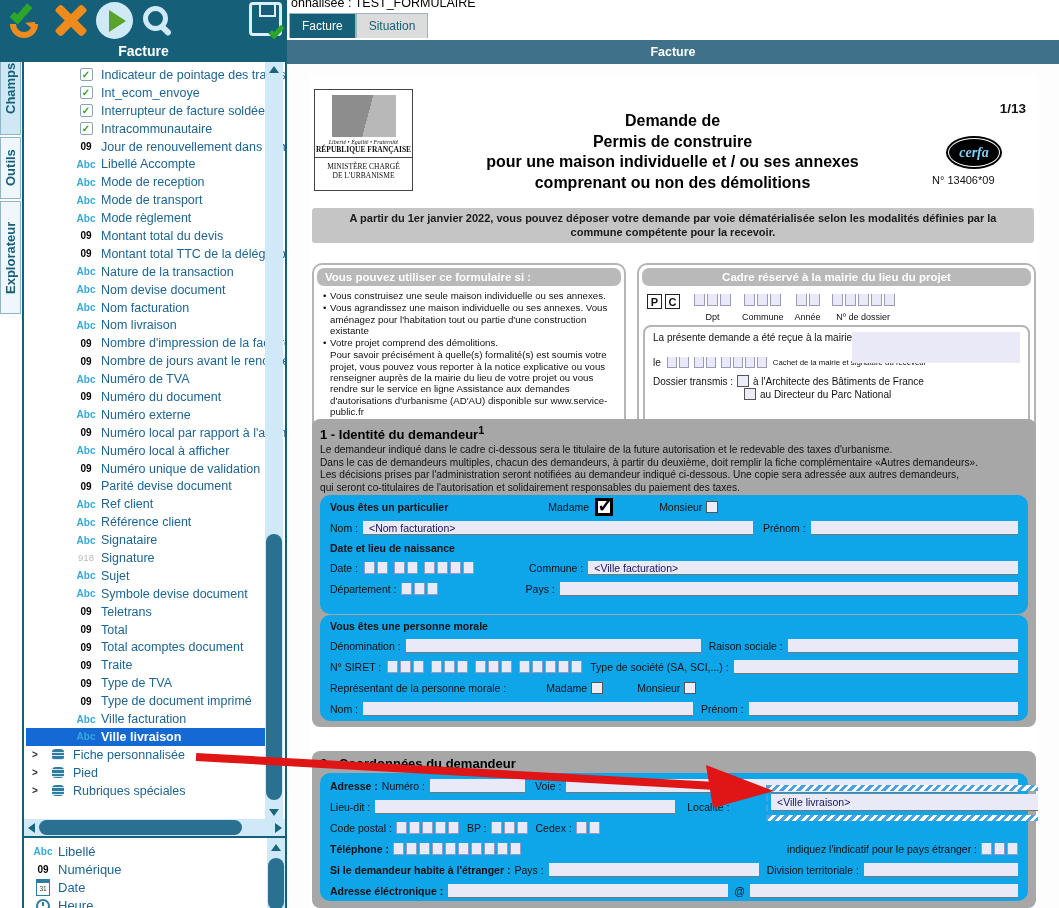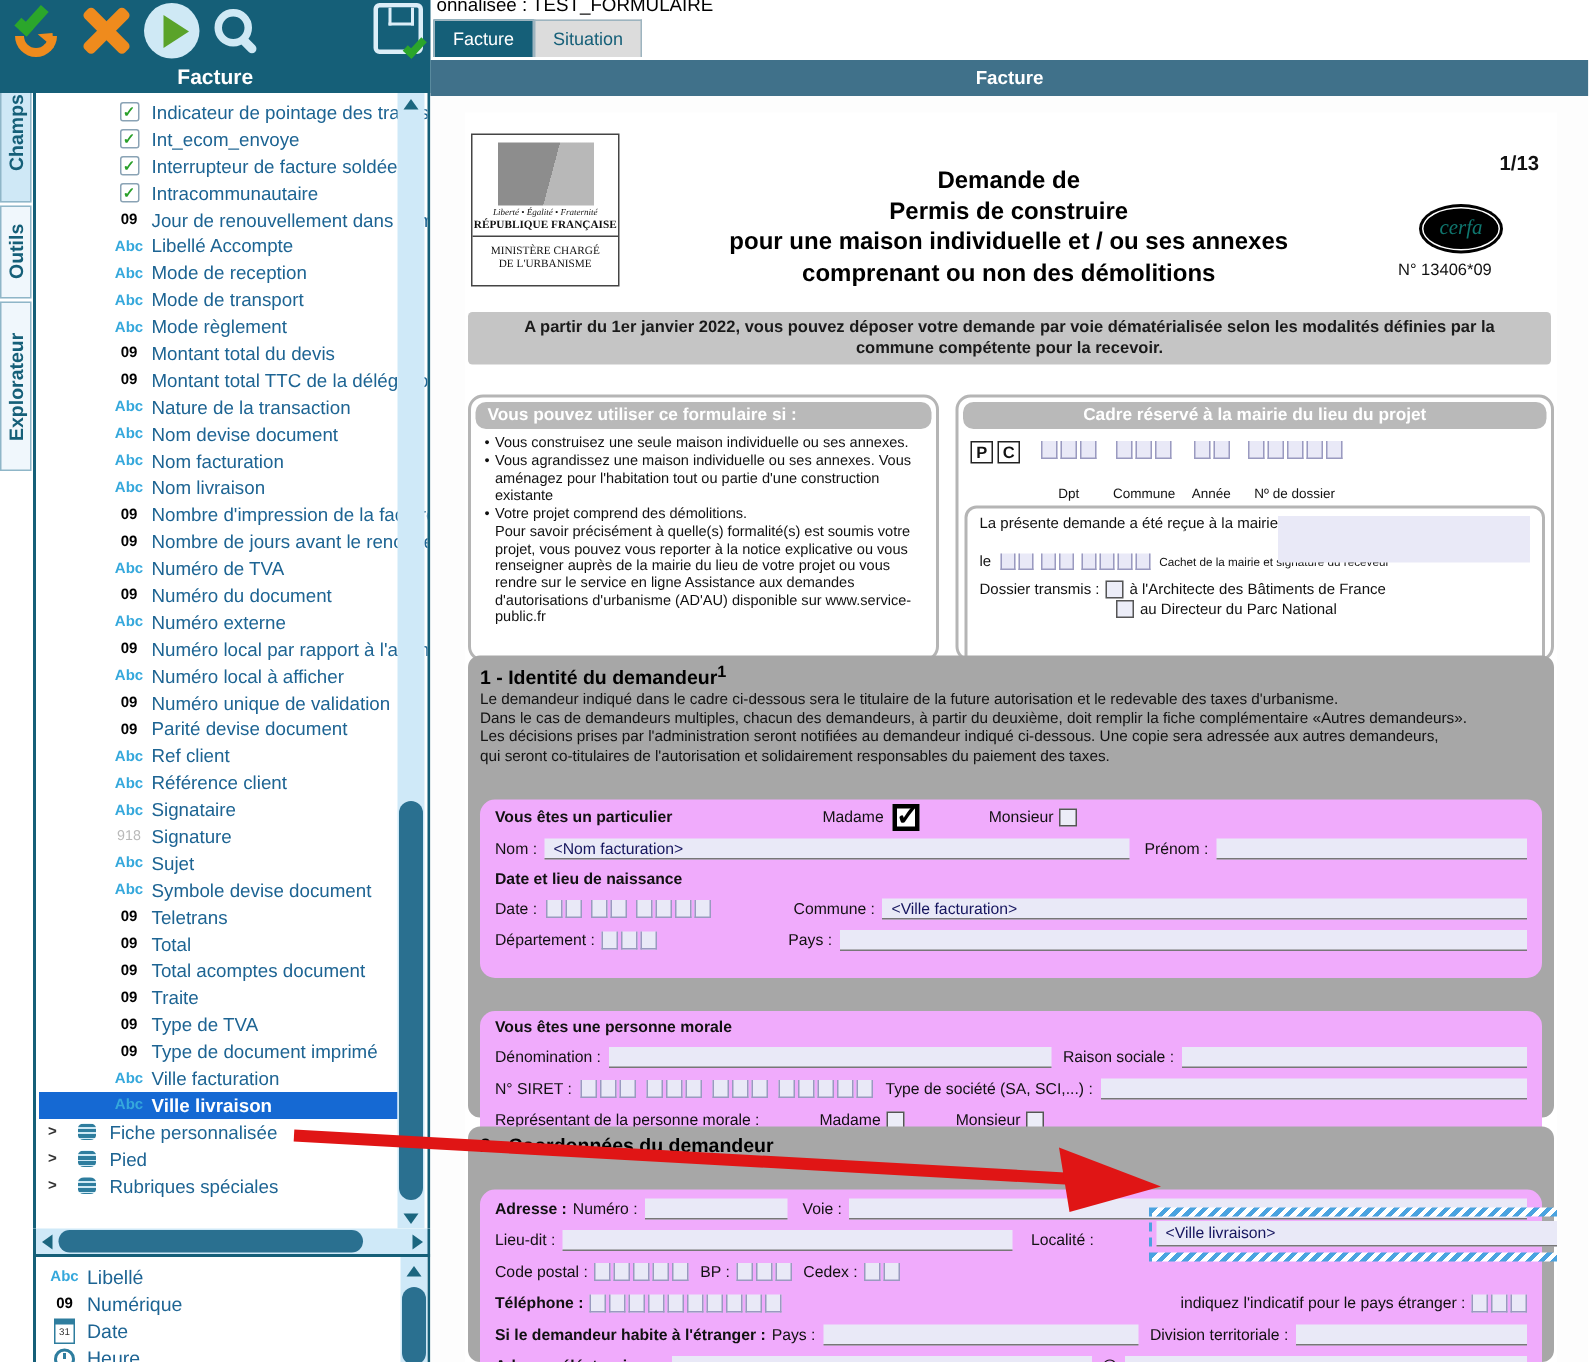--- a/index.html
+++ b/index.html
@@ -85,52 +85,52 @@
   .logo{position:absolute;left:4px;top:14px;width:99px;height:102px;border:1px solid #444;display:flex;flex-direction:column;align-items:center;background:#fff}
   .marianne{width:64px;height:42px;margin-top:5px;background:linear-gradient(105deg,#8d8d8d 55%,#b8b8b8 55%)}
   .motto{font-family:"Liberation Serif",serif;font-style:italic;font-size:6px;margin-top:2px;white-space:nowrap}
   .republique{font-family:"Liberation Serif",serif;font-size:7.5px;font-weight:bold;white-space:nowrap}
   .logo-div{width:100%;border-top:1px solid #444;margin-top:3px}
   .ministry{font-family:"Liberation Serif",serif;font-size:7.5px;text-align:center;padding-top:4px;line-height:9px}
   .doc-title{position:absolute;left:110px;top:36px;width:505px;text-align:center;font-weight:bold;font-size:16px;line-height:20.5px;color:#000}
   .pagenum{position:absolute;right:12px;top:26px;font-weight:bold;font-size:13.5px}
   .cerfa{position:absolute;left:636px;top:61px;width:56px;height:33px;background:#000;border-radius:50%;display:flex;align-items:center;justify-content:center}
   .cerfa::before{content:"";position:absolute;left:2px;right:2px;top:2px;bottom:2px;border:1.5px solid #fff;border-radius:50%}
-  .cerfa span{font-family:"Liberation Serif",serif;font-style:italic;font-weight:normal;color:#0f766e;font-size:14px}
+  .cerfa span{font-family:"Liberation Serif",serif;font-style:italic;font-weight:bold;color:#7dd3fc;font-size:14px}
   .cerfanum{position:absolute;left:622px;top:99px;font-size:11px}
   .banner{position:absolute;left:2px;top:133px;width:722px;height:35px;background:#c5c5c5;border-radius:3px;
     text-align:center;font-weight:bold;font-size:11px;line-height:13.5px;color:#1a1a1a;padding:4px 28px}
   
   .gbox{position:absolute;top:188px;height:178px;border:2px solid #b5b5b5;border-radius:10px;background:#fff}
   #usage-box{left:2px;width:314px}
   #mairie-box{left:327px;width:399px}
   .gbox-header{margin:3px;background:#b9b9b9;border-radius:7px;color:#fff;font-weight:bold;font-size:11.5px;padding:3px 8px;text-align:left}
   #mairie-box .gbox-header{text-align:center}
   .gbox-body{padding:1px 8px;font-size:9.7px;line-height:11.3px;color:#101010}
   .bullet{position:relative;padding-left:8px;margin-bottom:1px}
   .bullet::before{content:"•";position:absolute;left:1px}
   .bullet.cont::before{content:""}
   .pc-row{display:flex;align-items:flex-start;padding:5px 8px 2px;gap:11px}
   .pcbox{width:15px;height:15px;border:1.5px solid #222;font-weight:bold;font-size:11px;display:inline-flex;align-items:center;justify-content:center;background:#fff;margin-right:3px}
-  .pc-col{display:flex;flex-direction:column;align-items:center;gap:18px;font-size:9px}
+  .pc-col{display:flex;flex-direction:column;align-items:center;gap:6px;font-size:9px}
   .comb{display:inline-flex;gap:2px}
   .comb i{width:11px;height:12px;background:#e9e9f7;border:1px solid #9a9ac0;border-top:none}
   .comb.sm i{width:10px;height:11px}
   .received{margin:1px 4px;border:2px solid #b5b5b5;border-radius:8px;height:126px;position:relative;font-size:10px;padding:5px 8px}
   .bigfld{position:absolute;right:8px;top:5px;width:168px;height:31px;background:#e9e9f7}
   .rrow{display:flex;align-items:center;margin-top:4px}
   .cachet{font-size:7.8px;margin-left:6px;white-space:nowrap}
   .cb{width:12px;height:12px;border:1px solid #555;background:#ecedf8;margin:0 4px;flex:none;cursor:pointer}
   
   .sec{position:absolute;left:2px;width:724px;background:#a7a7a7;border-radius:8px;padding:2px 8px}
-  #sec1{top:362px;height:308px}
+  #sec1{top:344px;height:308px}
   #sec2{top:676px;height:157px}
   .sec-h{font-size:13px;font-weight:bold;color:#000;margin:3px 0 2px}
   .intro{font-size:10.2px;line-height:12.4px;color:#111}
-  .wbox{background:#f0abfc;border-radius:10px;margin-top:22px;padding:2px 10px;position:relative}
+  .wbox{background:#0ea5e9;border-radius:10px;margin-top:1px;padding:2px 10px;position:relative}
   #boxA{height:119px}#boxB{height:106px}#boxC{height:128px}
   .frow{display:flex;align-items:center;height:21px;font-size:10.5px;white-space:nowrap}
   .frow .b{font-weight:bold}
   .fld{background:#e9e9f7;border-bottom:1px solid #777;height:14px;margin-left:5px;flex:1;
     font-size:10.5px;color:#15155e;padding:0 0 0 6px;line-height:14px;overflow:hidden;cursor:text}
   .gap{flex:none;display:inline-block}
   .bigcb{width:18px;height:18px;border:3px solid #000;margin:0 6px;position:relative;background:#fff;flex:none;cursor:pointer}
   .bigcb::after{content:"✓";position:absolute;left:-1px;top:-7px;font-size:19px;font-weight:bold;color:#000}
   
   .sel{position:absolute;left:446px;top:12px;width:300px;height:36px;border-left:2px dashed #4aa3e0;border-right:2px dashed #4aa3e0;z-index:3}

